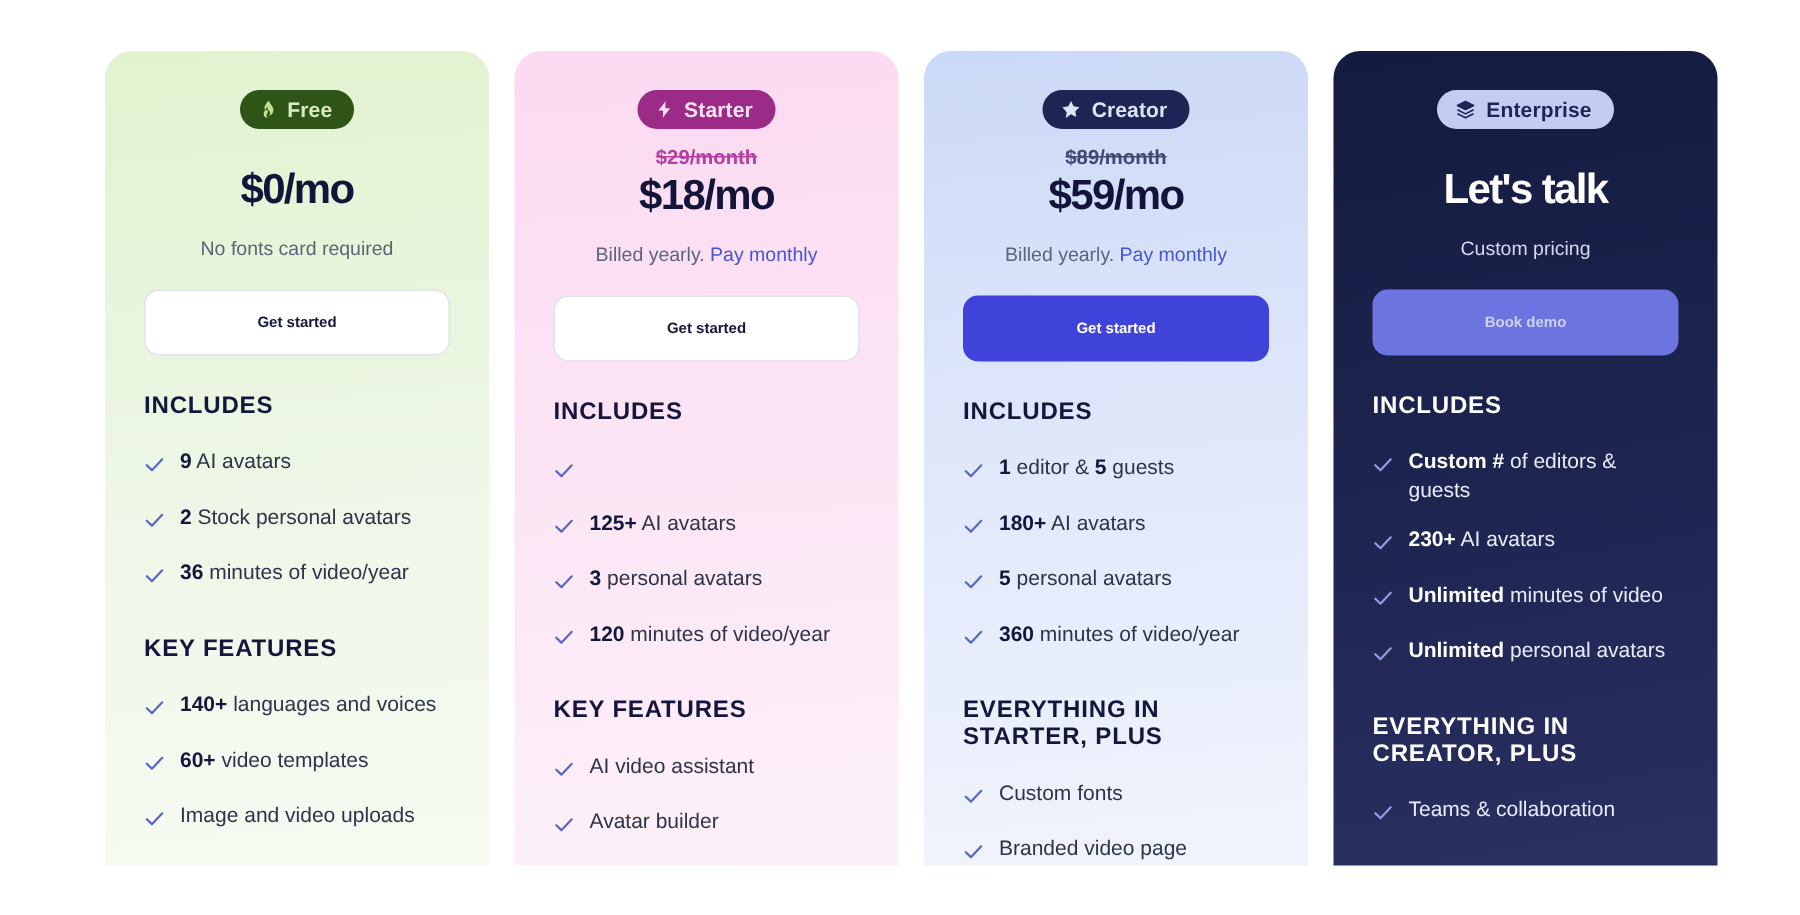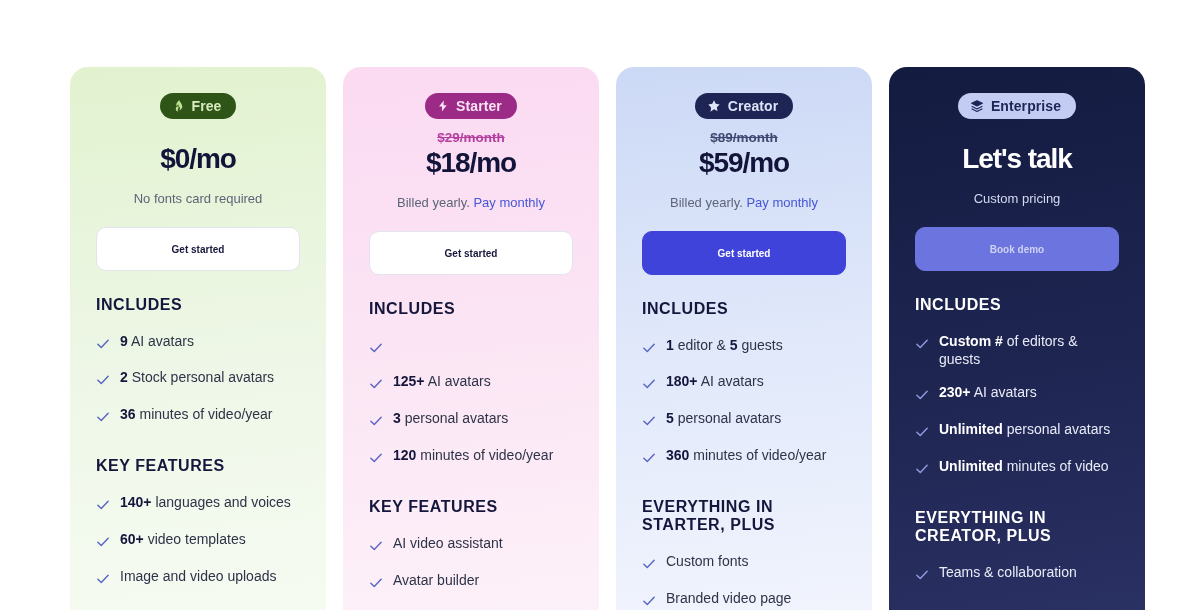--- a/index.html
+++ b/index.html
@@ -8,21 +8,21 @@
     background: #ffffff;
     font-family: "Liberation Sans", sans-serif;
     overflow: hidden;
   }
   .pricing-grid {
     display: flex;
     gap: 17px;
     padding-left: 70px;
     width: 984px;
     height: 610px;
-    align-items: flex-end;
+    align-items: center;
   }
   .card {
     width: 256px;
     height: 543px;
     border-radius: 18px 18px 0 0;
     padding: 0 26px;
     overflow: hidden;
     position: relative;
     flex: 0 0 256px;
   }
@@ -315,27 +315,27 @@
         <li>
           <span class="check"><svg width="14" height="12" viewBox="0 0 16 14" fill="none" stroke="#8f9ce0" stroke-width="1.7" stroke-linecap="round" stroke-linejoin="round">
               <path d="M2 7.2 6 11 14 2.6"></path>
             </svg></span>
           <span class="txt"><b>230+</b><span> AI avatars</span></span>
         </li>
         <li>
           <span class="check"><svg width="14" height="12" viewBox="0 0 16 14" fill="none" stroke="#8f9ce0" stroke-width="1.7" stroke-linecap="round" stroke-linejoin="round">
               <path d="M2 7.2 6 11 14 2.6"></path>
             </svg></span>
+          <span class="txt"><b>Unlimited</b><span> minutes of video</span></span>
+        </li>
+        <li>
+          <span class="check"><svg width="14" height="12" viewBox="0 0 16 14" fill="none" stroke="#8f9ce0" stroke-width="1.7" stroke-linecap="round" stroke-linejoin="round">
+              <path d="M2 7.2 6 11 14 2.6"></path>
+            </svg></span>
           <span class="txt"><b>Unlimited</b><span> personal avatars</span></span>
-        </li>
-        <li>
-          <span class="check"><svg width="14" height="12" viewBox="0 0 16 14" fill="none" stroke="#8f9ce0" stroke-width="1.7" stroke-linecap="round" stroke-linejoin="round">
-              <path d="M2 7.2 6 11 14 2.6"></path>
-            </svg></span>
-          <span class="txt"><b>Unlimited</b><span> minutes of video</span></span>
         </li>
       </ul>
       <div class="section-title onDark tight">EVERYTHING IN CREATOR, PLUS</div>
       <ul class="features onDark">
         <li>
           <span class="check"><svg width="14" height="12" viewBox="0 0 16 14" fill="none" stroke="#8f9ce0" stroke-width="1.7" stroke-linecap="round" stroke-linejoin="round">
               <path d="M2 7.2 6 11 14 2.6"></path>
             </svg></span>
           <span class="txt"><span>Teams &amp; collaboration</span></span>
         </li>

